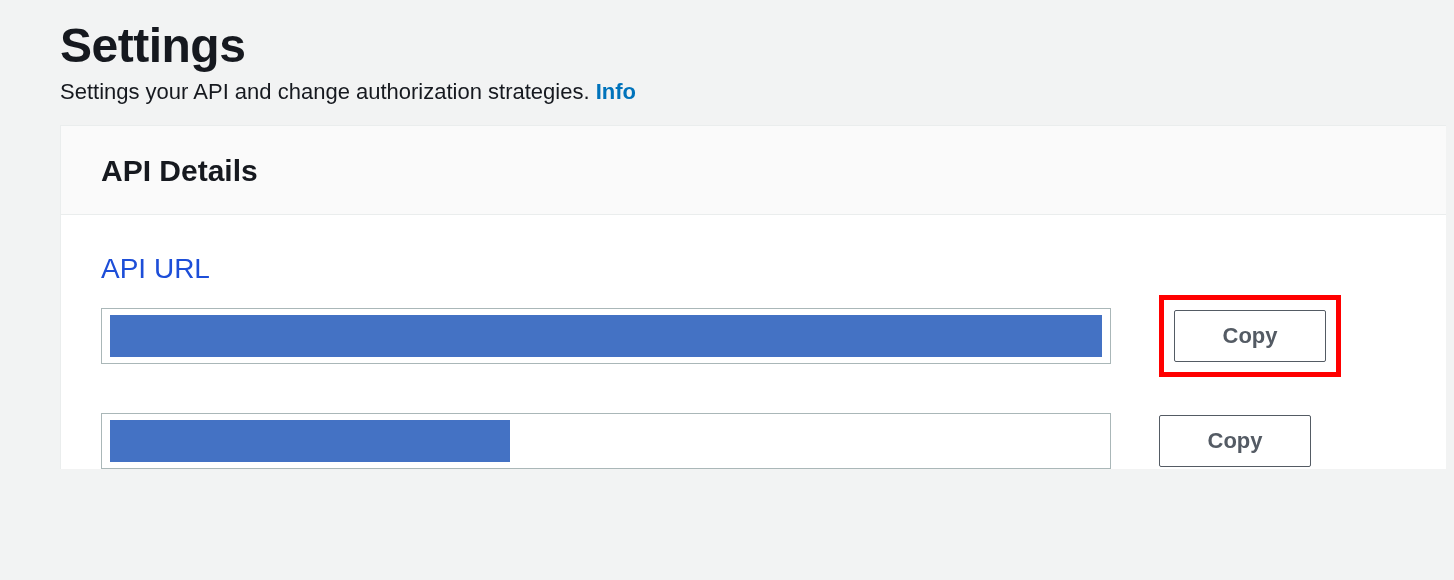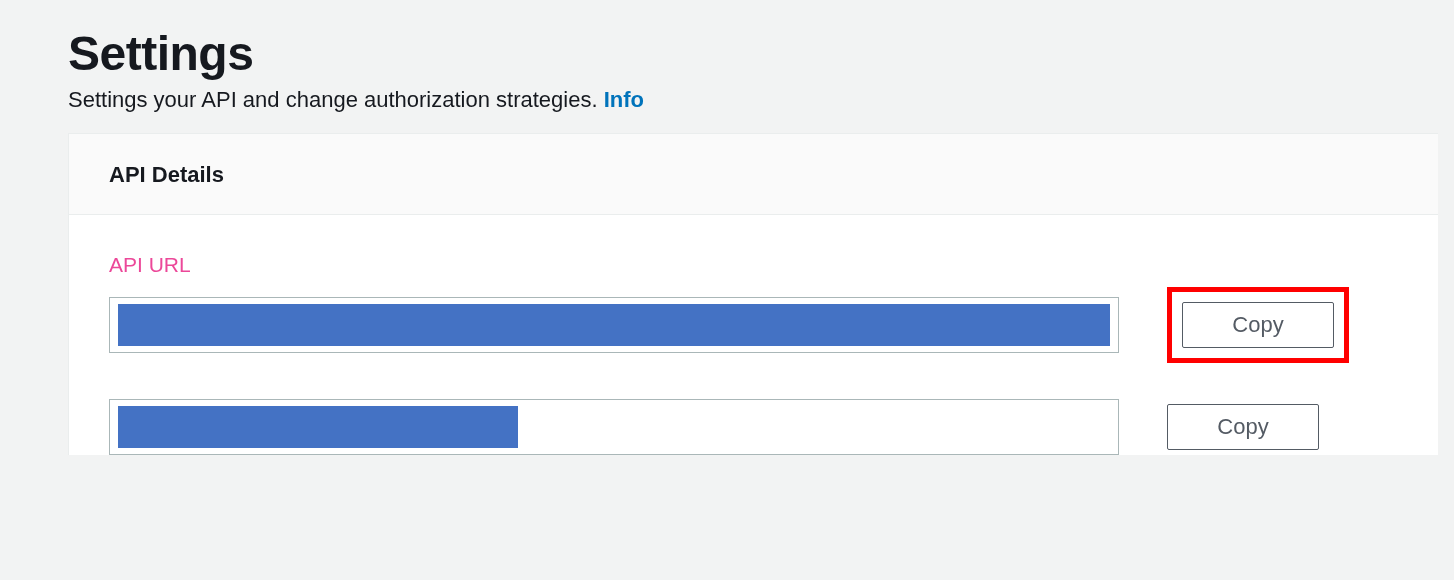--- a/index.html
+++ b/index.html
@@ -8,21 +8,21 @@
       box-sizing: border-box;
     }
     body {
       font-family: "Amazon Ember", "Helvetica Neue", Arial, sans-serif;
       background: #f2f3f3;
       width: 1454px;
       height: 580px;
       overflow: hidden;
     }
     .page-container {
-      padding: 16px;
+      padding: 8px;
     }
     .header-area {
       padding: 10px 0 20px 52px;
     }
     h1.page-title {
       font-size: 48px;
       font-weight: 700;
       color: #16191f;
       letter-spacing: -0.5px;
       margin-bottom: 6px;
@@ -44,34 +44,34 @@
       background: #ffffff;
       border-top: 1px solid #eaeded;
       border-left: 1px solid #eaeded;
     }
     .panel-header {
       padding: 28px 40px 26px 40px;
       border-bottom: 1px solid #eaeded;
       background: #fafafa;
     }
     .panel-header h2 {
-      font-size: 22px;
+      font-size: 30px;
       font-weight: 700;
       color: #16191f;
     }
     .panel-body {
       background: #ffffff;
       padding: 38px 40px 0 40px;
     }
     .field-row {
       margin-bottom: 36px;
     }
     .field-label {
-      font-size: 21px;
-      color: #ec4899;
+      font-size: 28px;
+      color: #1d4ed8;
       font-weight: 400;
       margin-bottom: 10px;
       display: block;
     }
     .input-row {
       display: flex;
       align-items: center;
       gap: 48px;
     }
     .input-box {
@@ -89,25 +89,25 @@
       display: block;
     }
     .redacted-full {
       width: 100%;
     }
     .redacted-partial {
       width: 400px;
     }
     .copy-button {
       width: 152px;
-      height: 46px;
+      height: 52px;
       border: 1px solid #545b64;
       background: #ffffff;
       font-size: 22px;
-      font-weight: 400;
+      font-weight: 700;
       color: #545b64;
       cursor: pointer;
       border-radius: 2px;
     }
     .highlight-box {
       border: 5px solid #ff0000;
       padding: 10px;
       display: inline-block;
     }
   </style>

